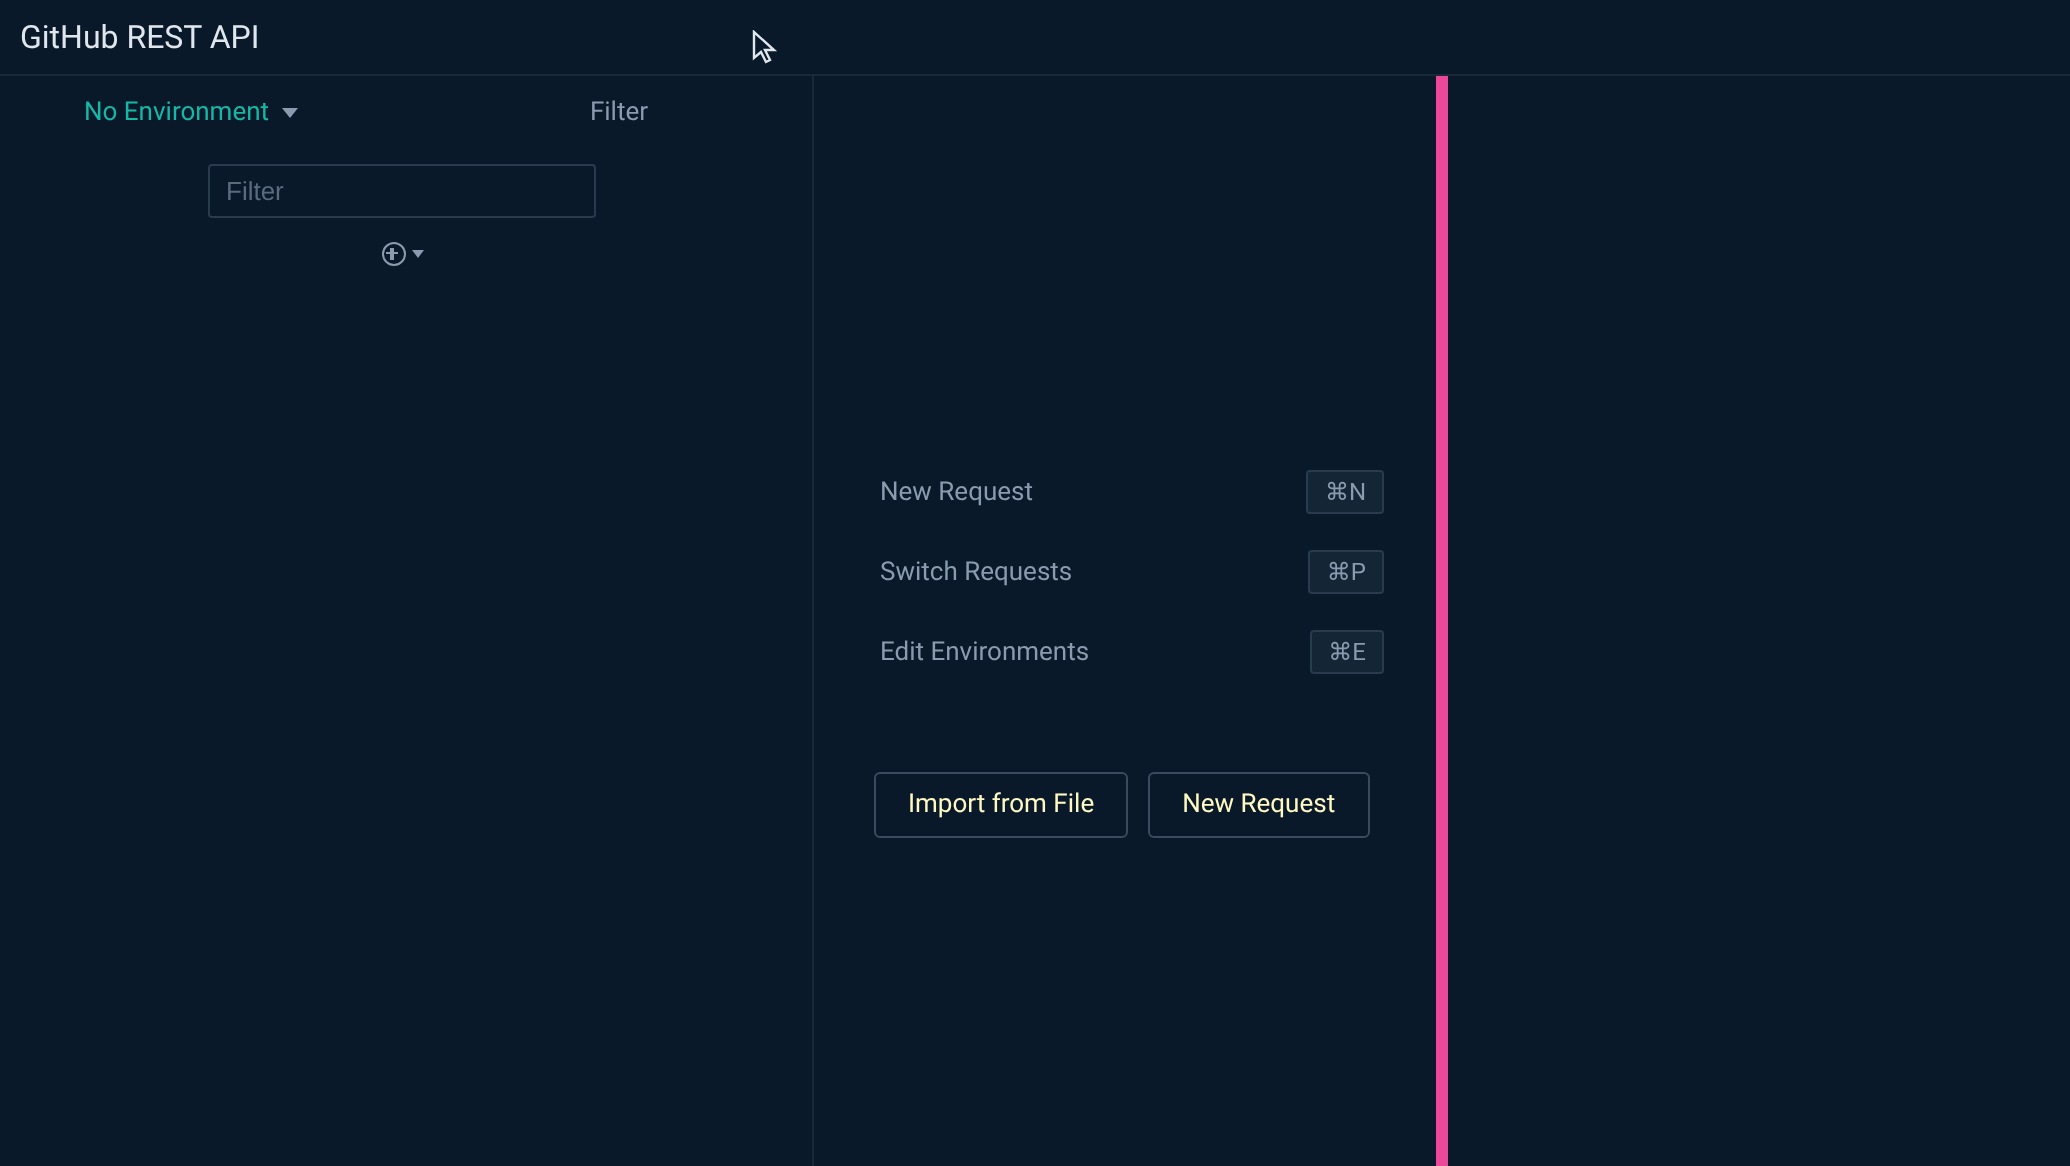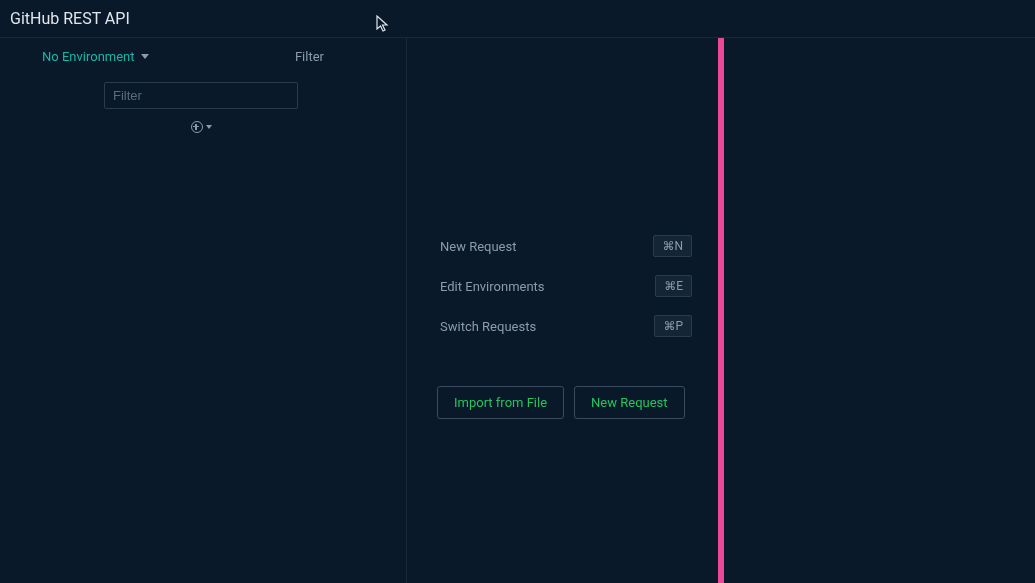--- a/index.html
+++ b/index.html
@@ -131,21 +131,21 @@
     .action-buttons {
       position: absolute;
       top: 348px;
       left: 30px;
       display: flex;
       gap: 10px;
     }
     .btn {
       background: transparent;
       border: 1px solid #3a4b5f;
-      color: #22c55e;
+      color: #fef9c3;
       padding: 8px 16px;
       border-radius: 3px;
       font-size: 13px;
       cursor: pointer;
       font-family: inherit;
     }
     .caret-down {
       width: 0; height: 0;
       border-left: 4px solid transparent;
       border-right: 4px solid transparent;
@@ -216,26 +216,26 @@
     </div>
   </div>
 
   <div class="main">
     <div class="shortcut-list">
       <div class="shortcut-row">
         <span class="shortcut-label">New Request</span>
         <span class="shortcut-key">⌘N</span>
       </div>
       <div class="shortcut-row">
+        <span class="shortcut-label">Switch Requests</span>
+        <span class="shortcut-key">⌘P</span>
+      </div>
+      <div class="shortcut-row">
         <span class="shortcut-label">Edit Environments</span>
         <span class="shortcut-key">⌘E</span>
-      </div>
-      <div class="shortcut-row">
-        <span class="shortcut-label">Switch Requests</span>
-        <span class="shortcut-key">⌘P</span>
       </div>
     </div>
     <div class="action-buttons">
       <button class="btn">Import from File</button>
       <button class="btn">New Request</button>
     </div>
   </div>
 
   <div class="right-pane"></div>
 </div>

